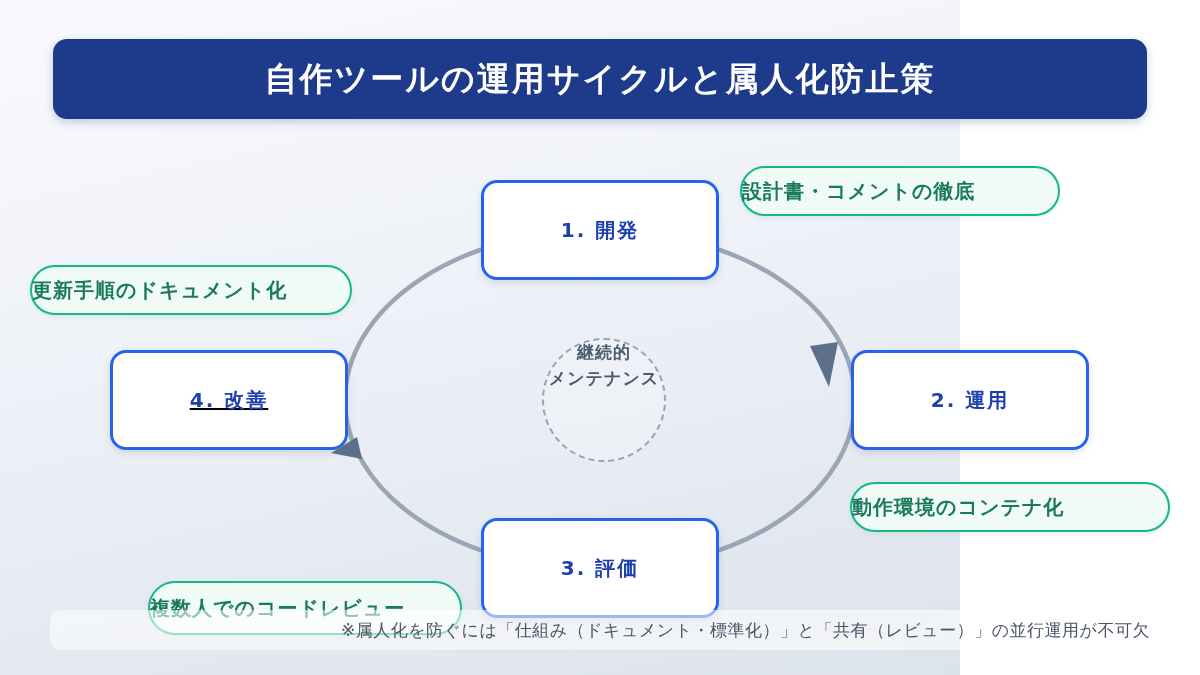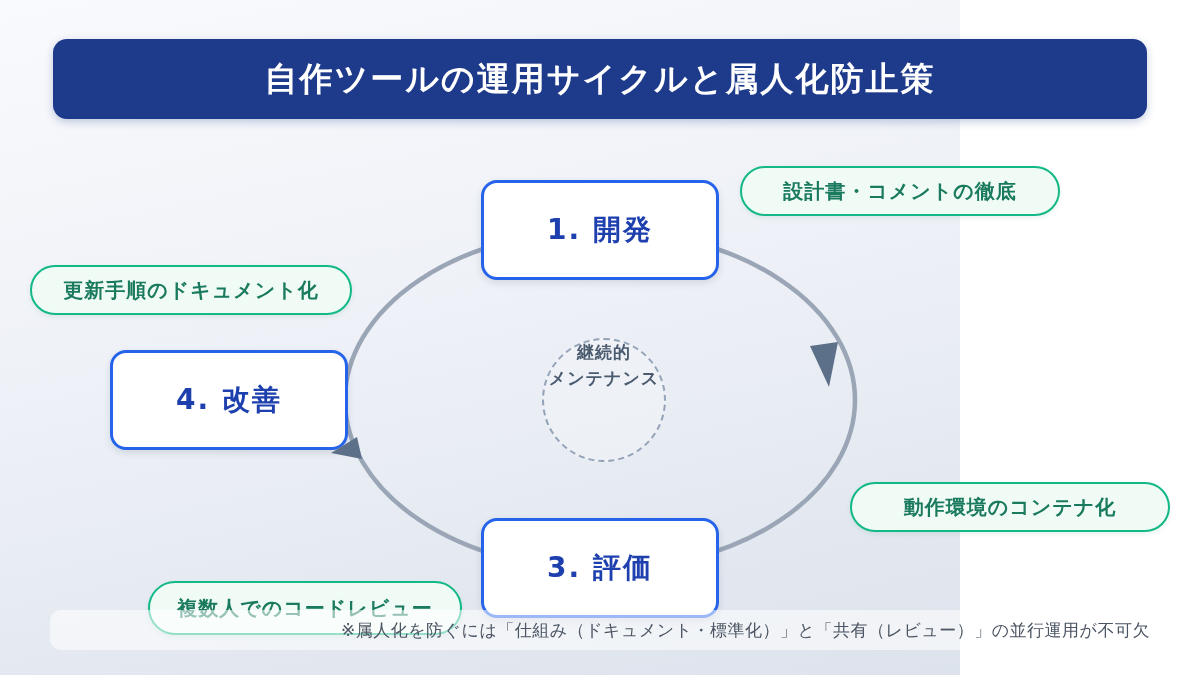--- a/index.html
+++ b/index.html
@@ -36,46 +36,46 @@
   
   .step-box {
     position: absolute; width: 238px; height: 100px;
     background: #ffffff;
     border: 3px solid #2563eb;
     border-radius: 16px;
     display: flex; align-items: center; justify-content: center;
     box-shadow: 0 3px 7px rgba(51,65,85,0.14);
     z-index: 2;
   }
-  .step-box span { color: #1e40af; font-size: 28px; font-weight: bold; letter-spacing: 2px; }
+  .step-box span { color: #1e40af; font-size: 20px; font-weight: bold; letter-spacing: 2px; }
   .step-1 { left: 481px; top: 180px; }
   .step-2 { left: 851px; top: 350px; }
   .step-3 { left: 481px; top: 518px; justify-content: center; }
-  .step-4 { left: 110px; top: 350px; }
+  .step-4 { left: 110px; top: 350px; text-decoration: underline; }
 
   
   .center-circle {
     position: absolute; left: 542px; top: 338px; width: 124px; height: 124px;
     border: 2px dashed #94a3b8;
     border-radius: 50%;
     background: rgba(255,255,255,0.22);
     display: flex; flex-direction: column; align-items: center; 
     z-index: 2;
   }
   .center-circle span {
     color: #4a5b70; font-size: 17px; font-weight: bold; line-height: 1.5; letter-spacing: 1px;
   }
 
   
   .pill {
     position: absolute; height: 50px;
     background: #f1fbf5;
     border: 2px solid #12b886;
     border-radius: 999px;
-    display: flex; align-items: center; justify-content: center;
+    display: flex; align-items: center; 
     box-shadow: 0 2px 5px rgba(16,128,90,0.10);
     z-index: 2;
   }
   .pill span { color: #1a7a5e; font-size: 20px; font-weight: bold; letter-spacing: 1px; }
   .pill-design    { left: 740px; top: 166px; width: 320px; }
   .pill-update    { left: 30px;  top: 265px; width: 322px; }
   .pill-container { left: 850px; top: 482px; width: 320px; }
   .pill-review    { left: 148px; top: 581px; width: 314px; height: 54px; }
 
   
@@ -96,20 +96,23 @@
   <svg class="svg-layer svg-arcs" viewBox="0 0 1200 675" xmlns="http://www.w3.org/2000/svg">
     <ellipse cx="600" cy="400" rx="255" ry="170" fill="none" stroke="#9aa5b6" stroke-width="4.5"></ellipse>
   </svg>
 
   <div class="title-banner">
     <h1>自作ツールの運用サイクルと属人化防止策</h1>
   </div>
 
   <div class="step-box step-1">
     <span>1. 開発</span>
+  </div>
+  <div class="step-box step-2">
+    <span>2. 運用</span>
   </div>
   <div class="step-box step-3">
     <span>3. 評価</span>
   </div>
   <div class="step-box step-4">
     <span>4. 改善</span>
   </div>
 
   <div class="center-circle">
     <span>継続的</span>

